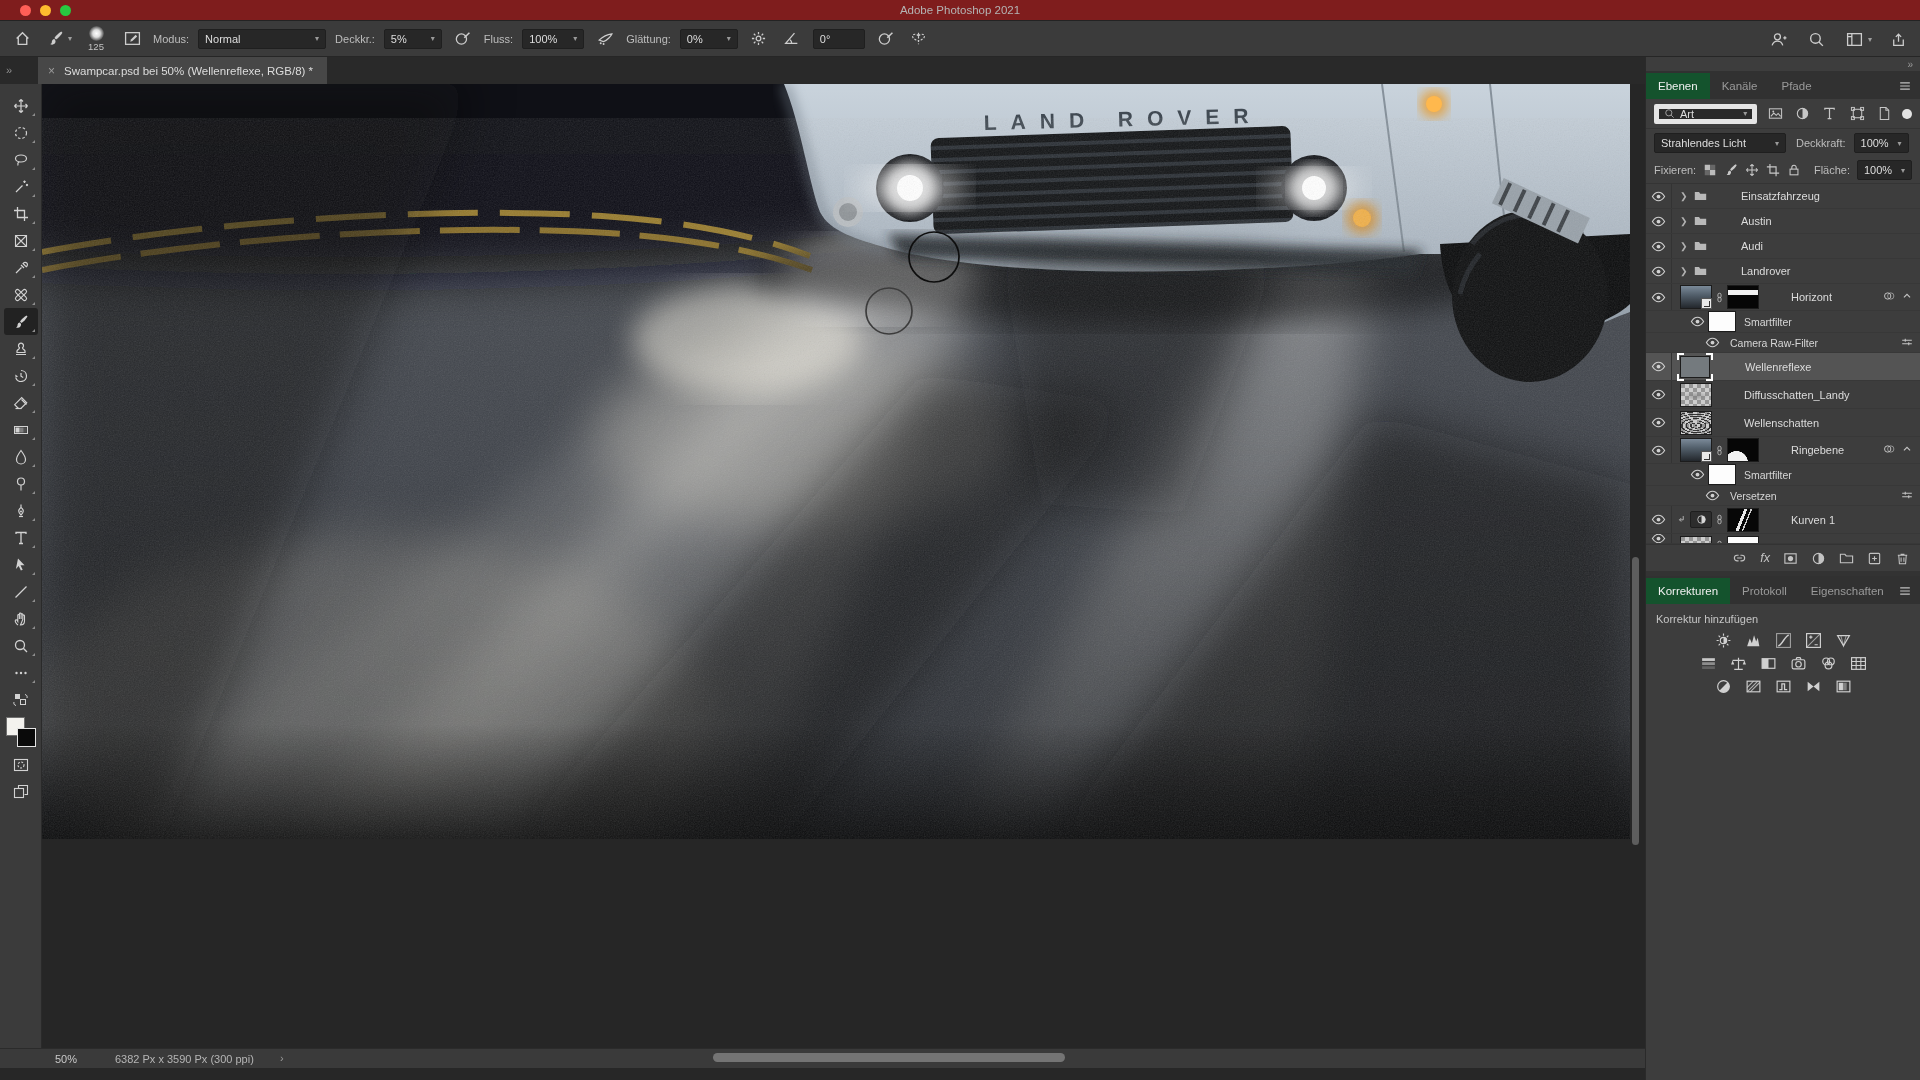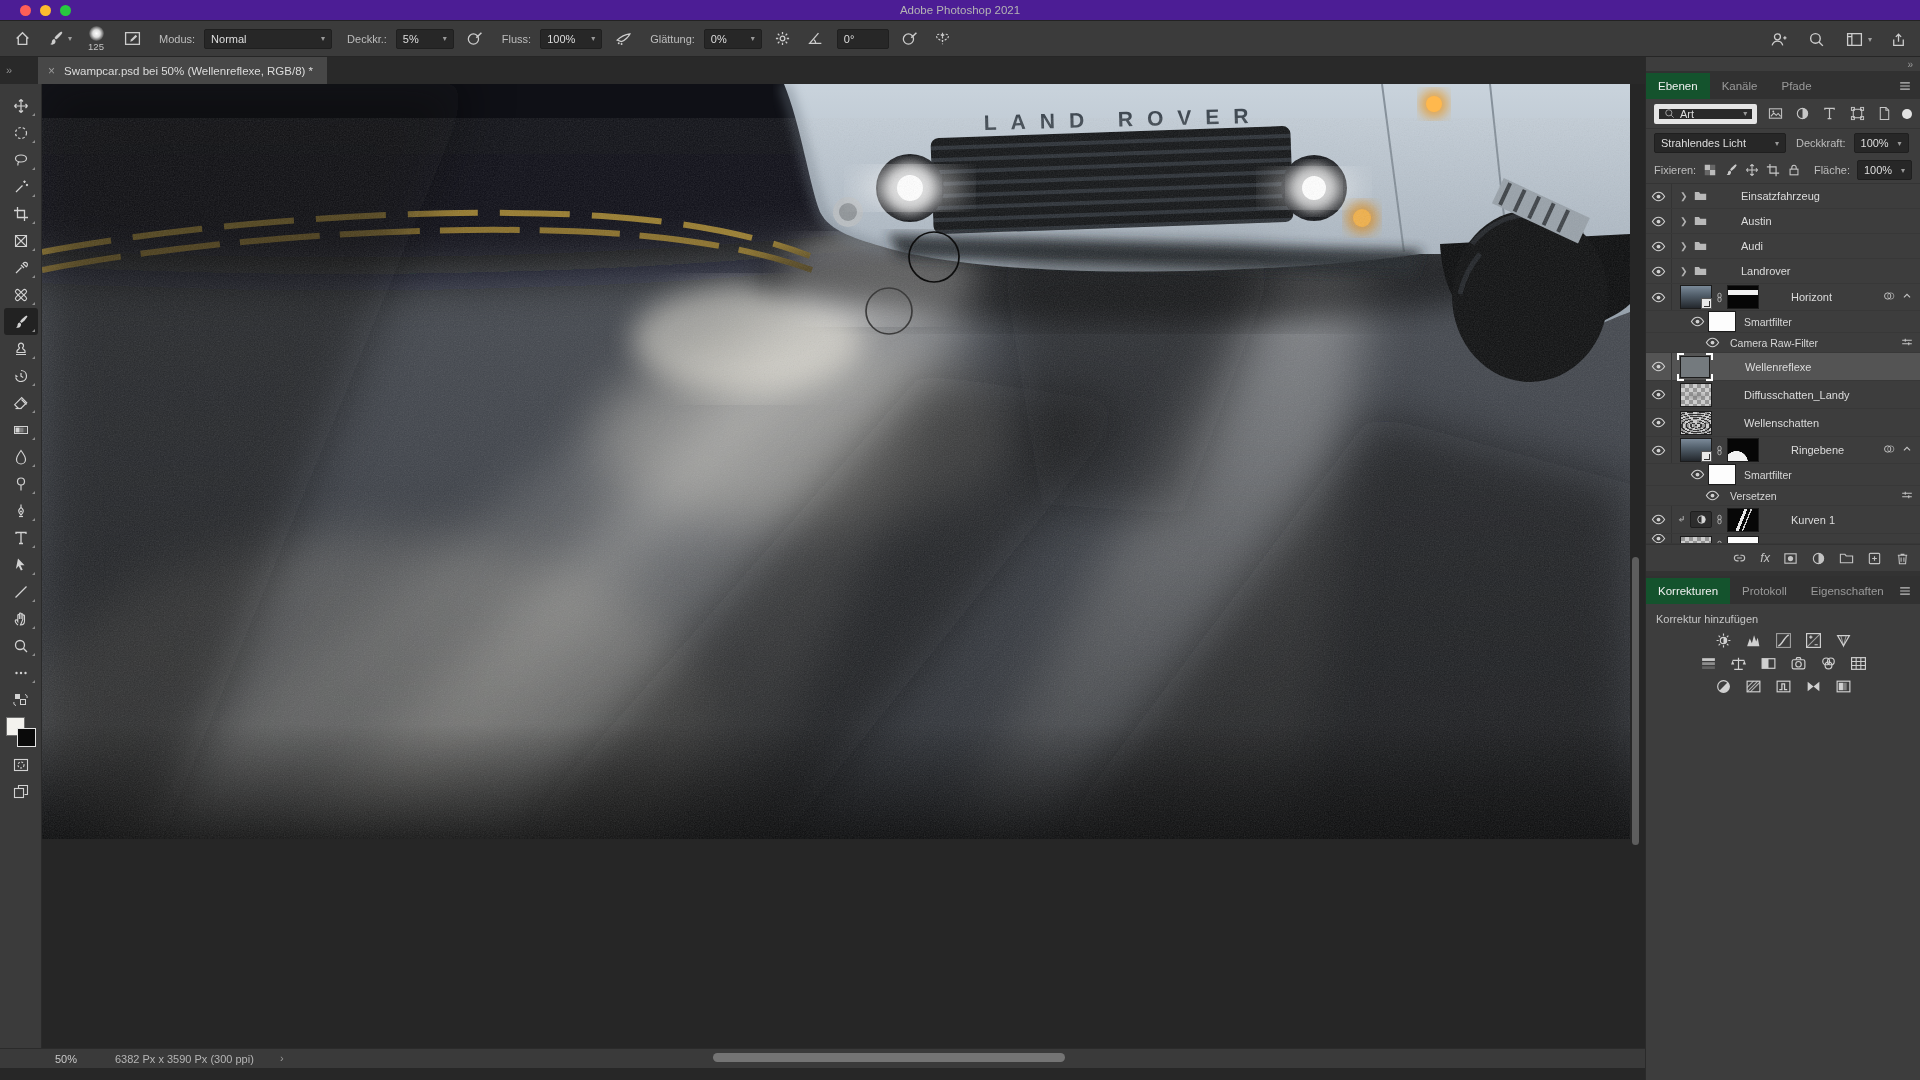--- a/index.html
+++ b/index.html
@@ -1,29 +1,29 @@
 <!DOCTYPE html>
 <html><head>
 <meta charset="utf-8">
 <style>
   html,body{margin:0;padding:0;background:#1d1d1d;}
   *{box-sizing:border-box;font-family:"Liberation Sans",sans-serif;-webkit-font-smoothing:antialiased;}
   #app{position:relative;width:1920px;height:1080px;overflow:hidden;background:#272727;color:#cfcfcf;font-size:11px;}
 
   
-  #titlebar{position:absolute;left:0;top:0;width:1920px;height:21px;background:#4c1d95;border-bottom:1px solid #232323;}
+  #titlebar{position:absolute;left:0;top:0;width:1920px;height:21px;background:#7f1d1d;border-bottom:1px solid #232323;}
   .tl{position:absolute;top:5px;width:11px;height:11px;border-radius:50%;}
   #title-text{position:absolute;left:0;right:0;top:4px;text-align:center;color:#b4b4b4;font-size:11.5px;}
 
   
   #optionsbar{position:absolute;left:0;top:21px;width:1920px;height:36px;background:#3b3b3b;border-bottom:1px solid #262626;display:flex;align-items:center;padding-left:10px;gap:9px;}
   .ob-icon{width:24px;height:24px;display:flex;align-items:center;justify-content:center;color:#cdcdcd;}
   .ob-icon svg{width:17px;height:17px;}
   .caret{color:#9e9e9e;font-size:8px;margin-left:1px;}
-  .ob-label{color:#bdbdbd;margin-left:6px;}
+  .ob-label{color:#bdbdbd;}
   .field{background:#272727;border:1px solid #1f1f1f;height:20px;display:flex;align-items:center;padding:0 6px;color:#dedede;border-radius:2px;}
   .field .cv{margin-left:auto;padding-left:8px;color:#9a9a9a;font-size:8px;}
   #brush-preview{display:flex;flex-direction:column;align-items:center;width:30px;line-height:1;}
   #brush-dot{width:15px;height:15px;border-radius:50%;background:radial-gradient(circle,#fff 0%,#ddd 35%,rgba(80,80,80,0) 75%);}
   #brush-size{color:#c3c3c3;font-size:9.5px;margin-top:1px;}
   #ob-right{position:absolute;right:10px;top:0;height:36px;display:flex;align-items:center;gap:14px;}
 
   
   #tabbar{position:absolute;left:0;top:57px;width:1645px;height:27px;background:#292929;}
   #tab-overflow{position:absolute;left:6px;top:7px;color:#8f8f8f;font-size:11px;}

